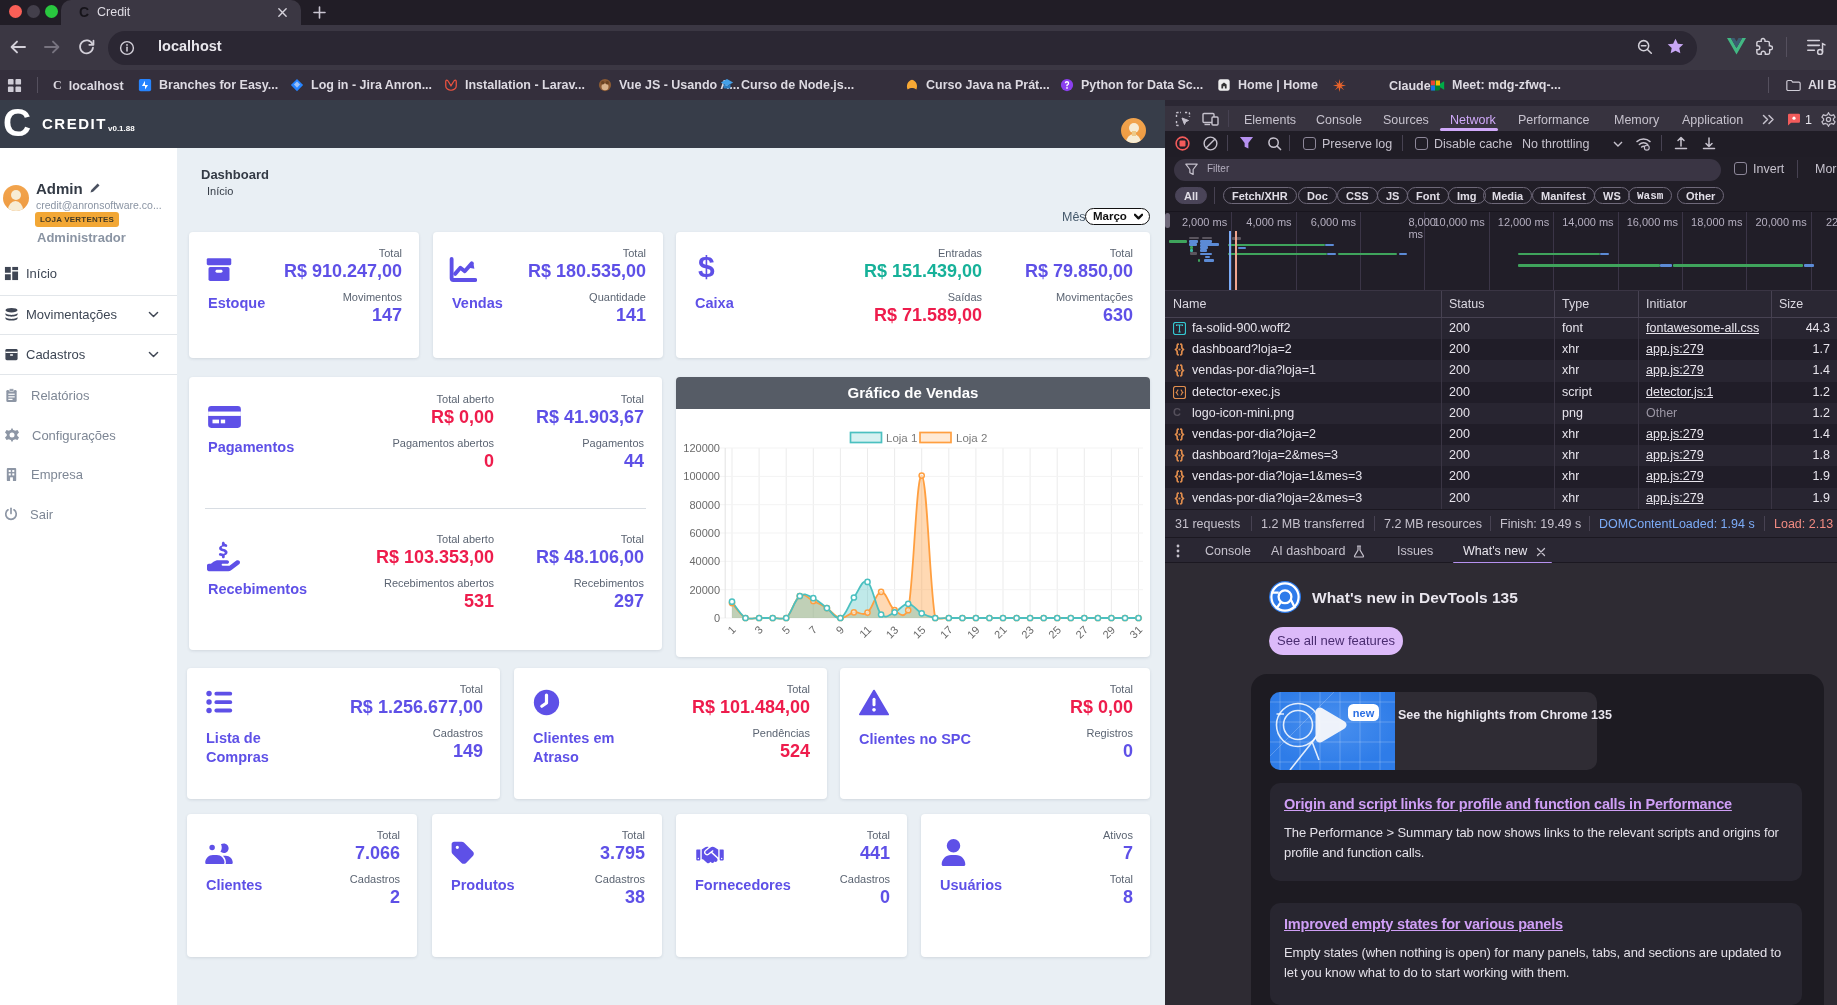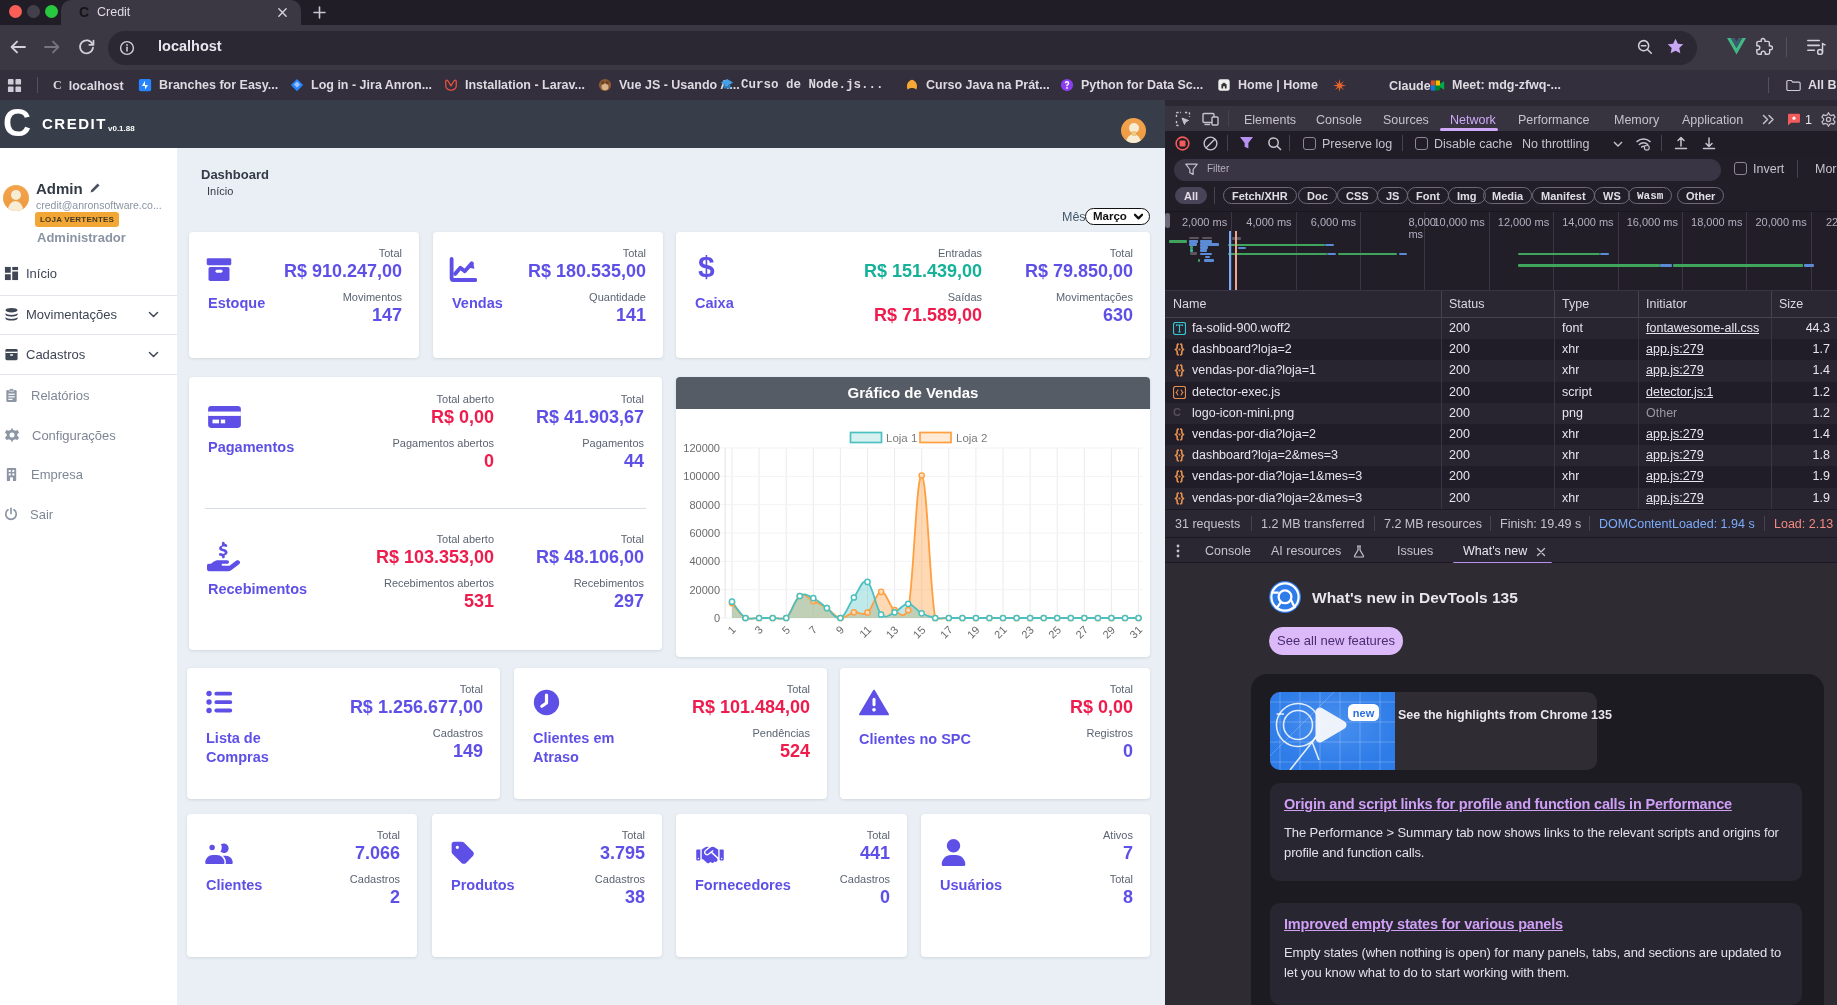--- a/index.html
+++ b/index.html
@@ -152,21 +152,21 @@
     </span>
   <span class="bmk" style="left:598px;">
       <svg width="14" height="14" viewBox="0 0 16 16">
         <circle cx="8" cy="8" r="7" fill="#8a5a33"></circle>
         <circle cx="8" cy="10" r="4" fill="#d9b38c"></circle>
         <circle cx="5.5" cy="5.5" r="2" fill="#6b4423"></circle>
         <circle cx="10.5" cy="5.5" r="2" fill="#6b4423"></circle>
       </svg>
       <i>Vue JS - Usando A...</i>
     </span>
-  <span class="bmk" style="left:720px;font-family:Liberation Mono, monospace;">
+  <span class="bmk" style="left:720px;">
       <svg width="14" height="14" viewBox="0 0 16 16">
         <path d="M8 1 L15 5 L8 9 L1 5 Z" fill="#44a0e8"></path>
         <path d="M4 7 V11 C4 12.5 12 12.5 12 11 V7 L8 9.2 Z" fill="#2d7dc1"></path>
       </svg>
       <i>Curso de Node.js...</i>
     </span>
   <span class="bmk" style="left:905px;">
       <svg width="14" height="14" viewBox="0 0 16 16">
         <path d="M3 13 C1 9 3 3 8 2 C13 3 15 9 13 13 C9 11 7 11 3 13 Z" fill="#f7a834"></path>
       </svg>
@@ -939,21 +939,21 @@
       <div style="position:absolute;left:599px;top:6px;width:1px;height:15px;background:#474252;"></div>
     <span style="position:absolute;left:609px;top:7px;color:#f28b82;white-space:nowrap;">Load: 2.13 s</span>
   </div>
   <div id="drawertabs">
     <svg style="position:absolute;left:11px;top:6px;" width="4" height="14" viewBox="0 0 4 14">
         <circle cx="2" cy="2" r="1.4" fill="#c6c2cd"></circle>
         <circle cx="2" cy="7" r="1.4" fill="#c6c2cd"></circle>
         <circle cx="2" cy="12" r="1.4" fill="#c6c2cd"></circle>
       </svg>
     <span class="dtab" style="left:40px;top:6px;">Console</span>
-    <span class="dtab" style="left:106px;top:6px;">AI resources</span>
+    <span class="dtab" style="left:106px;top:6px;">AI dashboard</span>
     <svg style="position:absolute;left:188px;top:7px;" width="12" height="13" viewBox="0 0 12 13">
         <path d="M4.5 1 H7.5 M5 1 V5 L1.5 11 A0.8 0.8 0 0 0 2.2 12 H9.8 A0.8 0.8 0 0 0 10.5 11 L7 5 V1" stroke="#c6c2cd" stroke-width="1.2" fill="none" stroke-linecap="round"></path>
       </svg>
     <span class="dtab" style="left:232px;top:6px;">Issues</span>
     <span class="dtab" style="left:298px;top:6px;color:#e9e6ee;">What's new</span>
     <svg style="position:absolute;left:371px;top:9px;" width="10" height="10" viewBox="0 0 10 10">
         <path d="M1.5 1.5 L8.5 8.5 M8.5 1.5 L1.5 8.5" stroke="#c6c2cd" stroke-width="1.3" stroke-linecap="round"></path>
       </svg>
     <div style="position:absolute;left:288px;top:23.5px;width:99px;height:2.5px;background:#b691f0;border-radius:2px;"></div>
   </div>

